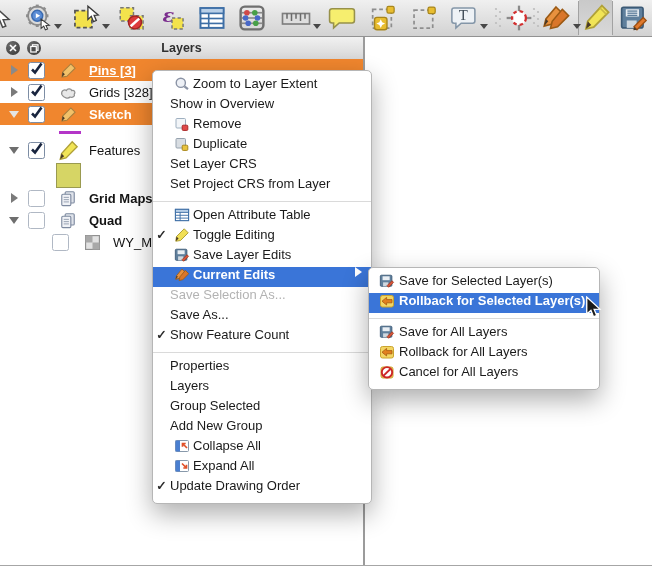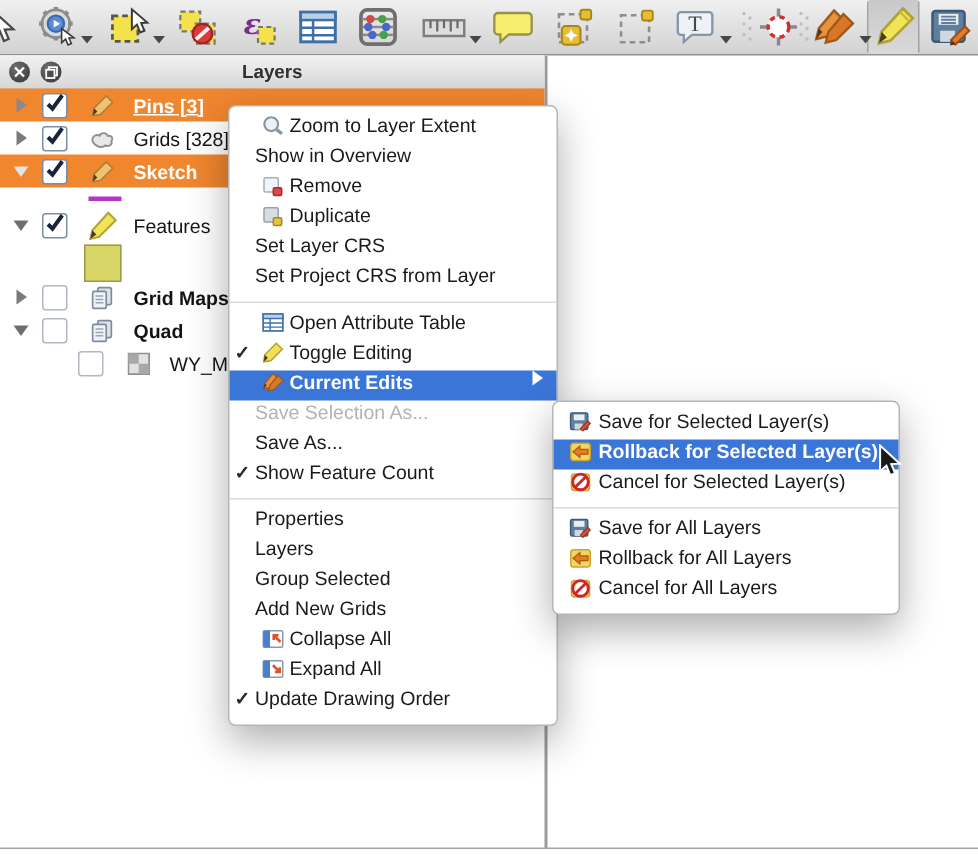--- a/index.html
+++ b/index.html
@@ -465,147 +465,149 @@
       <span class="chk">✓</span>
       <span class="ico">
         <svg width="16" height="16" viewBox="0 0 16 16">
             <path d="M10.2 1.8 L14.2 5.8 L6.5 13.5 L1.8 14.2 L2.5 9.5 Z" fill="#f1df56" stroke="#b0a138"></path>
             <path d="M1.8 14.2 L2.5 9.5 L4.6 11.6 Z" fill="#4a3a28"></path>
           </svg>
       </span>
       <span class="lbl">Toggle Editing</span>
     </div>
 
-
-    <div class="mi hl">
-      <span class="chk"></span>
-      <span class="ico">
-        <svg width="16" height="16" viewBox="0 0 19 17">
-            <path d="M9.5 1.5 L13.5 5.5 L6.5 12.5 L2 13.6 L3.1 9.1 Z" fill="#e8913e" stroke="#9c5a14"></path>
-            <path d="M13.5 3 L17.5 7 L10.5 14 L6 15.1 L7.1 10.6 Z" fill="#d9762a" stroke="#9c5a14"></path>
-            <path d="M2 13.6 L3.1 9.1 L4.6 10.6 Z" fill="#4a3a28"></path>
-          </svg>
-      </span>
-      <span class="lbl" style="font-weight:bold">Current Edits</span>
-      <span class="sub-arrow"></span>
-    </div>
-
-    <div class="mi dis">
-      <span class="chk"></span>
-      <span class="lbl">Save Selection As...</span>
-    </div>
-
-    <div class="mi">
-      <span class="chk"></span>
-      <span class="lbl">Save As...</span>
-    </div>
-
-    <div class="mi">
-      <span class="chk">✓</span>
-      <span class="lbl">Show Feature Count</span>
-    </div>
-
-    <div class="msep"></div>
-
-    <div class="mi">
-      <span class="chk"></span>
-      <span class="lbl">Properties</span>
-    </div>
-
-    <div class="mi">
-      <span class="chk"></span>
-      <span class="lbl">Layers</span>
-    </div>
-
-    <div class="mi">
-      <span class="chk"></span>
-      <span class="lbl">Group Selected</span>
-    </div>
-
-    <div class="mi">
-      <span class="chk"></span>
-      <span class="lbl">Add New Grids</span>
-    </div>
-
-    <div class="mi">
-      <span class="chk"></span>
-      <span class="ico">
-        <svg width="16" height="16" viewBox="0 0 16 16">
-            <rect x="1.5" y="2.5" width="13" height="11" rx="1" fill="#fff" stroke="#8899aa"></rect>
-            <rect x="1.5" y="2.5" width="4.5" height="11" fill="#4a7fd0"></rect>
-            <path d="M13 10 L8.5 5.5 M8.5 8.7 V5.5 H11.7" stroke="#e0512a" stroke-width="1.7" fill="none"></path>
-          </svg>
-      </span>
-      <span class="lbl">Collapse All</span>
-    </div>
-
-    <div class="mi">
-      <span class="chk"></span>
-      <span class="ico">
-        <svg width="16" height="16" viewBox="0 0 16 16">
-            <rect x="1.5" y="2.5" width="13" height="11" rx="1" fill="#fff" stroke="#8899aa"></rect>
-            <rect x="1.5" y="2.5" width="4.5" height="11" fill="#4a7fd0"></rect>
-            <path d="M8 5.5 L12.5 10 M12.5 6.8 V10 H9.3" stroke="#e0512a" stroke-width="1.7" fill="none"></path>
-          </svg>
-      </span>
-      <span class="lbl">Expand All</span>
-    </div>
-
-    <div class="mi">
-      <span class="chk">✓</span>
-      <span class="lbl">Update Drawing Order</span>
-    </div>
-  </div>
-
-  <div class="menu sub" style="left:368px;top:267px;width:230px">
-
-    <div class="mi">
+    <div class="mi">
+      <span class="chk"></span>
       <span class="ico">
         <svg width="16" height="16" viewBox="0 0 18 17">
             <rect x="1.5" y="2" width="13" height="12.5" rx="1.2" fill="#5f7f9c" stroke="#3c5a76"></rect>
             <rect x="4" y="3.2" width="8" height="4.4" fill="#e9eef3"></rect>
             <rect x="4.6" y="10" width="6" height="4.5" fill="#cfd8e0"></rect>
             <path d="M10.8 15.6 L16.4 10 L14.6 8.2 L9 13.8 Z" fill="#d8553a" stroke="#9c2f12" stroke-width="0.8"></path>
           </svg>
       </span>
-      <span class="lbl">Save for Selected Layer(s)</span>
+      <span class="lbl">Save Layer Edits</span>
     </div>
 
     <div class="mi hl">
-      <span class="ico">
-        <svg width="16" height="16" viewBox="0 0 16 16">
-            <rect x="1.5" y="2.5" width="13" height="11.5" rx="2" fill="#f3d563" stroke="#caa42e"></rect>
-            <path d="M3 8.2 L7.6 4.4 V6.6 H13 V9.8 H7.6 V12 Z" fill="#e2801f" stroke="#a85a10" stroke-width="0.8"></path>
-          </svg>
-      </span>
-      <span class="lbl" style="font-weight:bold">Rollback for Selected Layer(s)</span>
-    </div>
-
-    <div class="mi">
-      <span class="ico">
-        <svg width="16" height="16" viewBox="0 0 16 16">
-            <rect x="2" y="3" width="12" height="11" rx="2" fill="#f3d563" stroke="#caa42e"></rect>
-            <circle cx="8" cy="8.3" r="5.2" fill="#fff" stroke="#cc2626" stroke-width="1.9"></circle>
-            <line x1="4.6" y1="11.6" x2="11.4" y2="5" stroke="#cc2626" stroke-width="1.9"></line>
-          </svg>
-      </span>
-      <span class="lbl">Cancel for Selected Layer(s)</span>
+      <span class="chk"></span>
+      <span class="ico">
+        <svg width="16" height="16" viewBox="0 0 19 17">
+            <path d="M9.5 1.5 L13.5 5.5 L6.5 12.5 L2 13.6 L3.1 9.1 Z" fill="#e8913e" stroke="#9c5a14"></path>
+            <path d="M13.5 3 L17.5 7 L10.5 14 L6 15.1 L7.1 10.6 Z" fill="#d9762a" stroke="#9c5a14"></path>
+            <path d="M2 13.6 L3.1 9.1 L4.6 10.6 Z" fill="#4a3a28"></path>
+          </svg>
+      </span>
+      <span class="lbl" style="font-weight:bold">Current Edits</span>
+      <span class="sub-arrow"></span>
+    </div>
+
+    <div class="mi dis">
+      <span class="chk"></span>
+      <span class="lbl">Save Selection As...</span>
+    </div>
+
+    <div class="mi">
+      <span class="chk"></span>
+      <span class="lbl">Save As...</span>
+    </div>
+
+    <div class="mi">
+      <span class="chk">✓</span>
+      <span class="lbl">Show Feature Count</span>
     </div>
 
     <div class="msep"></div>
+
+    <div class="mi">
+      <span class="chk"></span>
+      <span class="lbl">Properties</span>
+    </div>
+
+    <div class="mi">
+      <span class="chk"></span>
+      <span class="lbl">Layers</span>
+    </div>
+
+    <div class="mi">
+      <span class="chk"></span>
+      <span class="lbl">Group Selected</span>
+    </div>
+
+    <div class="mi">
+      <span class="chk"></span>
+      <span class="lbl">Add New Group</span>
+    </div>
+
+    <div class="mi">
+      <span class="chk"></span>
+      <span class="ico">
+        <svg width="16" height="16" viewBox="0 0 16 16">
+            <rect x="1.5" y="2.5" width="13" height="11" rx="1" fill="#fff" stroke="#8899aa"></rect>
+            <rect x="1.5" y="2.5" width="4.5" height="11" fill="#4a7fd0"></rect>
+            <path d="M13 10 L8.5 5.5 M8.5 8.7 V5.5 H11.7" stroke="#e0512a" stroke-width="1.7" fill="none"></path>
+          </svg>
+      </span>
+      <span class="lbl">Collapse All</span>
+    </div>
+
+    <div class="mi">
+      <span class="chk"></span>
+      <span class="ico">
+        <svg width="16" height="16" viewBox="0 0 16 16">
+            <rect x="1.5" y="2.5" width="13" height="11" rx="1" fill="#fff" stroke="#8899aa"></rect>
+            <rect x="1.5" y="2.5" width="4.5" height="11" fill="#4a7fd0"></rect>
+            <path d="M8 5.5 L12.5 10 M12.5 6.8 V10 H9.3" stroke="#e0512a" stroke-width="1.7" fill="none"></path>
+          </svg>
+      </span>
+      <span class="lbl">Expand All</span>
+    </div>
+
+    <div class="mi">
+      <span class="chk">✓</span>
+      <span class="lbl">Update Drawing Order</span>
+    </div>
+  </div>
+
+  <div class="menu sub" style="left:368px;top:267px;width:230px">
 
     <div class="mi">
       <span class="ico">
         <svg width="16" height="16" viewBox="0 0 18 17">
             <rect x="1.5" y="2" width="13" height="12.5" rx="1.2" fill="#5f7f9c" stroke="#3c5a76"></rect>
             <rect x="4" y="3.2" width="8" height="4.4" fill="#e9eef3"></rect>
             <rect x="4.6" y="10" width="6" height="4.5" fill="#cfd8e0"></rect>
             <path d="M10.8 15.6 L16.4 10 L14.6 8.2 L9 13.8 Z" fill="#d8553a" stroke="#9c2f12" stroke-width="0.8"></path>
           </svg>
       </span>
+      <span class="lbl">Save for Selected Layer(s)</span>
+    </div>
+
+    <div class="mi hl">
+      <span class="ico">
+        <svg width="16" height="16" viewBox="0 0 16 16">
+            <rect x="1.5" y="2.5" width="13" height="11.5" rx="2" fill="#f3d563" stroke="#caa42e"></rect>
+            <path d="M3 8.2 L7.6 4.4 V6.6 H13 V9.8 H7.6 V12 Z" fill="#e2801f" stroke="#a85a10" stroke-width="0.8"></path>
+          </svg>
+      </span>
+      <span class="lbl" style="font-weight:bold">Rollback for Selected Layer(s)</span>
+    </div>
+
+
+    <div class="msep"></div>
+
+    <div class="mi">
+      <span class="ico">
+        <svg width="16" height="16" viewBox="0 0 18 17">
+            <rect x="1.5" y="2" width="13" height="12.5" rx="1.2" fill="#5f7f9c" stroke="#3c5a76"></rect>
+            <rect x="4" y="3.2" width="8" height="4.4" fill="#e9eef3"></rect>
+            <rect x="4.6" y="10" width="6" height="4.5" fill="#cfd8e0"></rect>
+            <path d="M10.8 15.6 L16.4 10 L14.6 8.2 L9 13.8 Z" fill="#d8553a" stroke="#9c2f12" stroke-width="0.8"></path>
+          </svg>
+      </span>
       <span class="lbl">Save for All Layers</span>
     </div>
 
     <div class="mi">
       <span class="ico">
         <svg width="16" height="16" viewBox="0 0 16 16">
             <rect x="1.5" y="2.5" width="13" height="11.5" rx="2" fill="#f3d563" stroke="#caa42e"></rect>
             <path d="M3 8.2 L7.6 4.4 V6.6 H13 V9.8 H7.6 V12 Z" fill="#e2801f" stroke="#a85a10" stroke-width="0.8"></path>
           </svg>
       </span>

